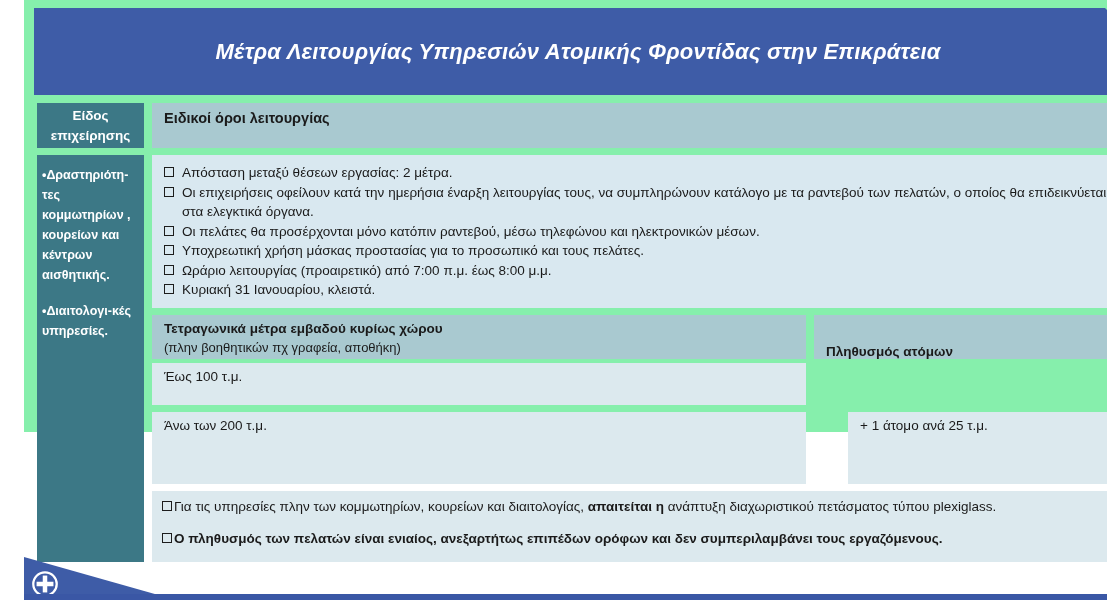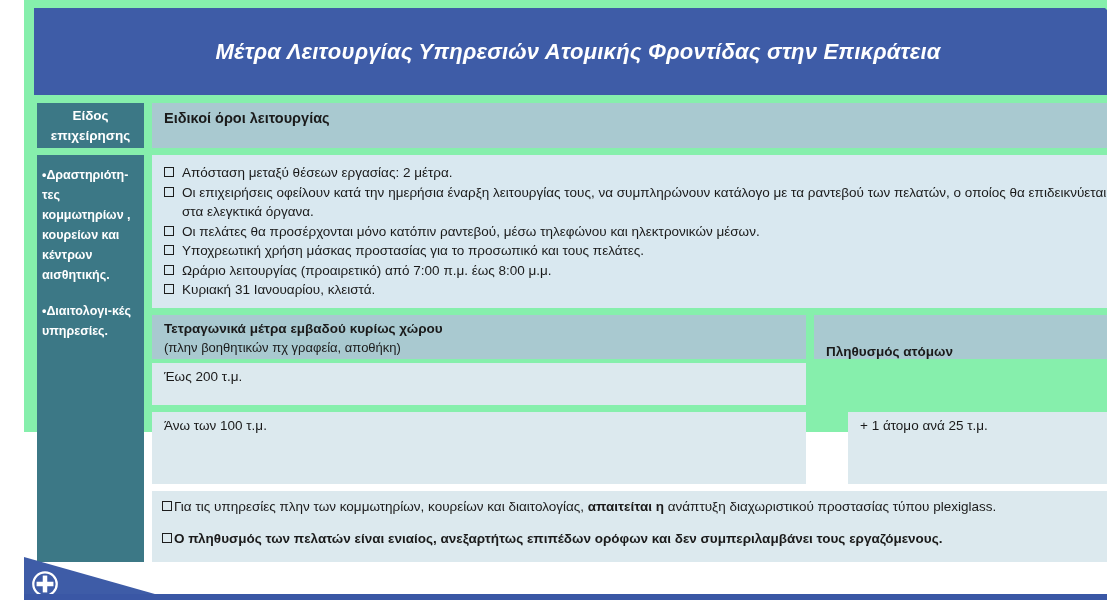--- a/index.html
+++ b/index.html
@@ -105,29 +105,29 @@
   </div>
 
   <div class="cell th-left">
     <div class="t1">Τετραγωνικά μέτρα εμβαδού κυρίως χώρου</div>
     <div class="t2">(πλην βοηθητικών πχ γραφεία, αποθήκη)</div>
   </div>
   <div class="cell th-right">
     <span>Πληθυσμός ατόμων</span>
   </div>
 
-  <div class="cell r1l">Έως 200 τ.μ.</div>
-  <div class="cell r2l">Άνω των 100 τ.μ.</div>
+  <div class="cell r1l">Έως 100 τ.μ.</div>
+  <div class="cell r2l">Άνω των 200 τ.μ.</div>
   <div class="cell r2r">+ 1 άτομο ανά 25 τ.μ.</div>
 
   <div class="notes">
     <div class="note">
       <span class="chk"></span>
       <div class="note-text">
-        <span>Για τις υπηρεσίες πλην των κομμωτηρίων, κουρείων και διαιτολογίας,  </span><b>απαιτείται η</b><span> ανάπτυξη διαχωριστικού προστασίας τύπου plexiglass.</span>
+        <span>Για τις υπηρεσίες πλην των κομμωτηρίων, κουρείων και διαιτολογίας,  </span><b>απαιτείται η</b><span> ανάπτυξη διαχωριστικού πετάσματος τύπου plexiglass.</span>
       </div>
     </div>
     <div class="note">
       <span class="chk"></span>
       <div class="note-text">
         <span></span><b>Ο πληθυσμός των πελατών είναι ενιαίος, ανεξαρτήτως επιπέδων ορόφων και δεν συμπεριλαμβάνει τους εργαζόμενους.</b><span></span>
       </div>
     </div>
   </div>
 

